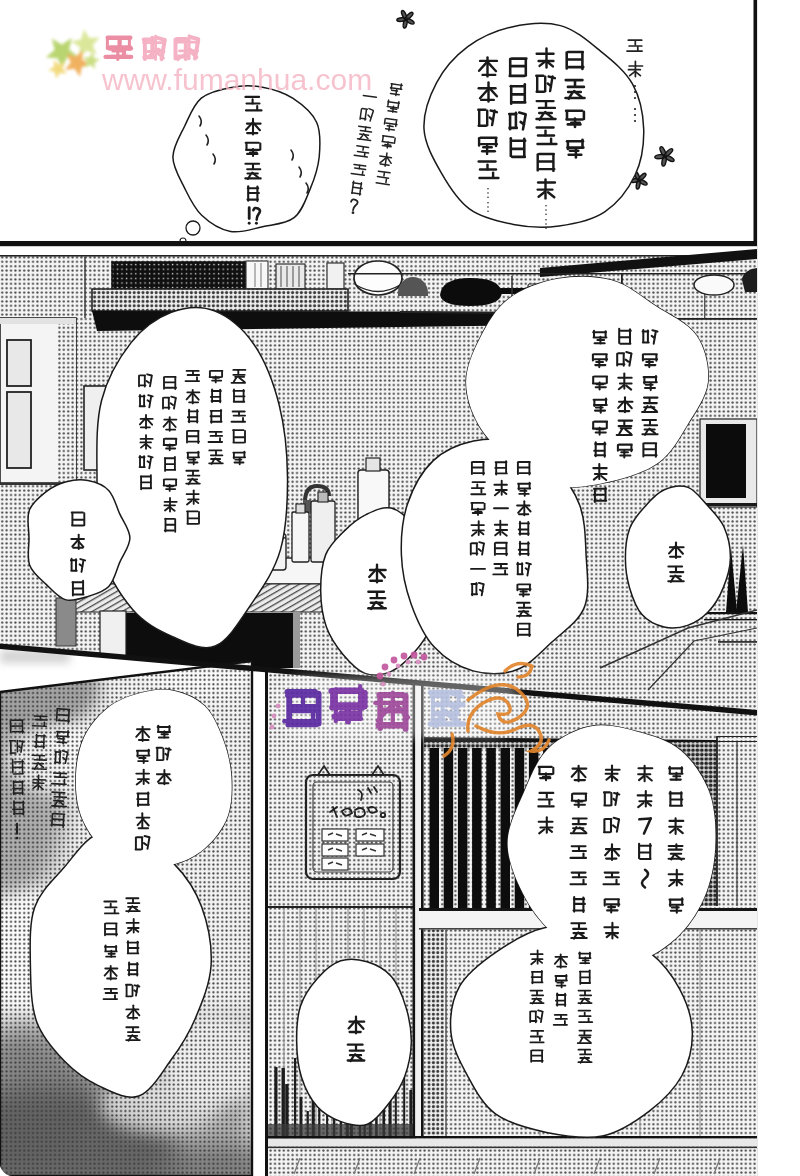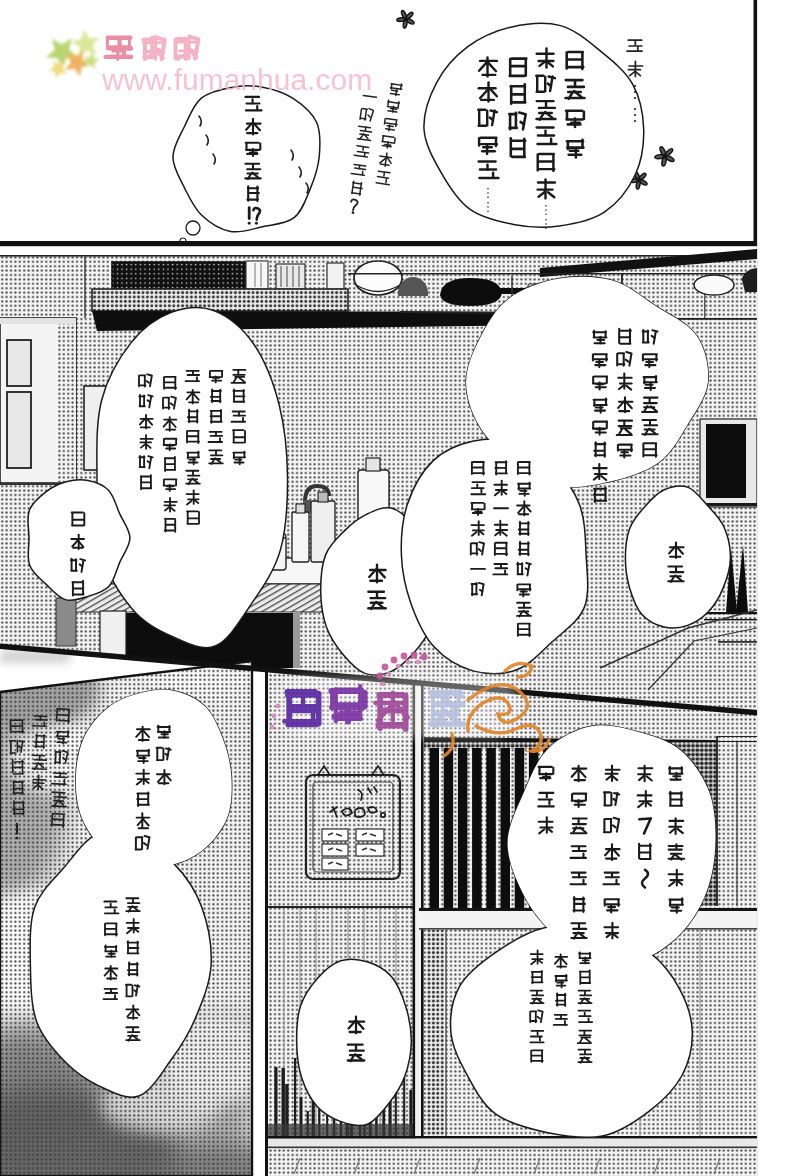--- a/index.html
+++ b/index.html
@@ -1,14 +1,14 @@
 <!DOCTYPE html>
 <html><head><meta charset="utf-8"><style>
 html,body{margin:0;padding:0;background:#fff;}
-#page{position:relative;width:800px;height:1176px;background:#fff;overflow:hidden;font-family:"Liberation Sans",sans-serif;}
+#page{position:relative;width:800px;height:1176px;background:#fff;overflow:hidden;font-family:"Liberation Sans",sans-serif;border-radius:13px;}
 </style></head><body>
 <div id="page">
 <svg width="800" height="1176" viewBox="0 0 800 1176" xmlns="http://www.w3.org/2000/svg">
 <defs>
 <pattern id="plt" width="4.4" height="4.4" patternUnits="userSpaceOnUse">
           <rect width="4.4" height="4.4" fill="#f4f4f4"></rect>
           <circle cx="2.2" cy="2.2" r="1.12" fill="#484848"></circle>
         </pattern>
 <pattern id="pmd" width="4.4" height="4.4" patternUnits="userSpaceOnUse">
           <rect width="4.4" height="4.4" fill="#ededed"></rect>

